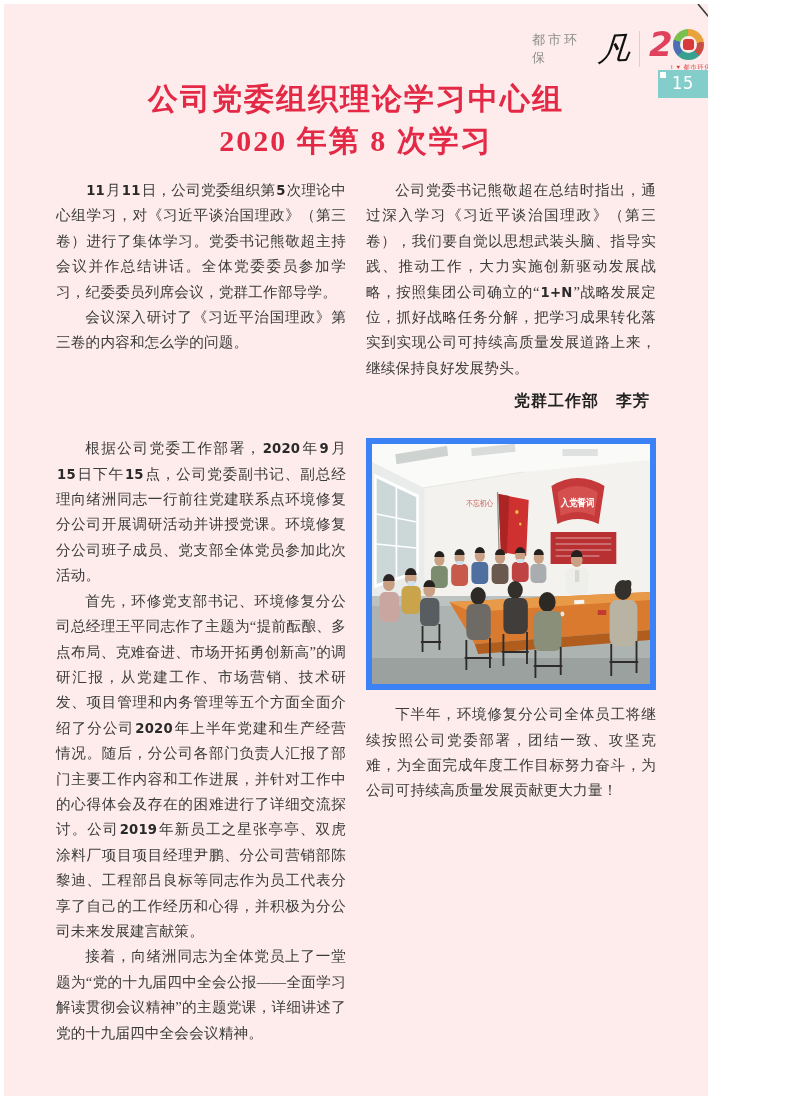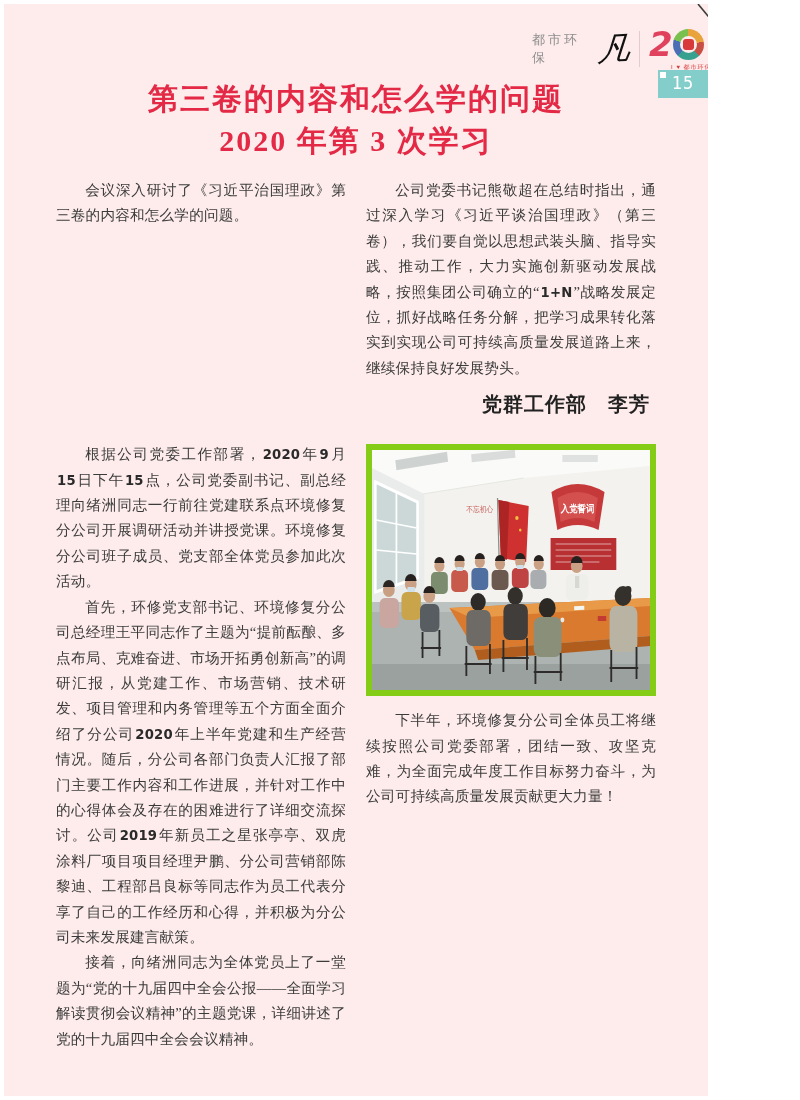--- a/index.html
+++ b/index.html
@@ -58,25 +58,25 @@
   .cols{display:flex;gap:20px;align-items:flex-start;}
   .col{flex:1 1 0;min-width:0;}
   .col p{
     margin:0;font-size:14.6px;line-height:25.4px;text-align:justify;
     text-indent:2em;letter-spacing:0.2px;color:#3b3b3b;
   }
   .col p.cont{text-indent:0;}
   .col p b{font-family:"DejaVu Sans",sans-serif;font-weight:bold;font-size:13.2px;color:#2a2a2a;margin:0 1px;}
   .byline{
     margin-top:10px;text-align:right;font-weight:bold;color:#222;
-    font-family:"Liberation Sans","DejaVu Sans",sans-serif;font-size:20px;letter-spacing:1px;padding-right:6px;
+    font-family:"Liberation Sans","DejaVu Sans",sans-serif;font-size:16px;letter-spacing:1px;padding-right:6px;
   }
   
   .photo-frame{
-    background:#84cc16;padding:6px;margin:2px 0 12px 0;
+    background:#3b82f6;padding:6px;margin:2px 0 12px 0;
   }
   .photo-frame svg{display:block;width:100%;height:240px;}
 </style>
 </head>
 <body>
 
 <div class="page">
 
   <div class="header">
     <div class="brand">
@@ -96,25 +96,26 @@
       <line x1="694" y1="0" x2="752" y2="70" stroke="#3a3a3a" stroke-width="1.6"></line>
     </svg>
     <div class="page-box">
       <span class="sq"></span>
       <span class="num">15</span>
     </div>
   </div>
 
   <section class="article a1">
     <div class="article-title">
-      <div>第三卷的内容和怎么学的问题</div>
-      <div>2020 年第 3 次学习</div>
+      <div>公司党委组织理论学习中心组</div>
+      <div>2020 年第 8 次学习</div>
     </div>
     <div class="cols">
       <div class="col">
+        <p><b>11</b>月<b>11</b>日，公司党委组织第<b>5</b>次理论中心组学习，对《习近平谈治国理政》（第三卷）进行了集体学习。党委书记熊敬超主持会议并作总结讲话。全体党委委员参加学习，纪委委员列席会议，党群工作部导学。</p>
         <p>会议深入研讨了《习近平治国理政》第三卷的内容和怎么学的问题。</p>
       </div>
       <div class="col">
         <p>公司党委书记熊敬超在总结时指出，通过深入学习《习近平谈治国理政》（第三卷），我们要自觉以思想武装头脑、指导实践、推动工作，大力实施创新驱动发展战略，按照集团公司确立的“<b>1+N</b>”战略发展定位，抓好战略任务分解，把学习成果转化落实到实现公司可持续高质量发展道路上来，继续保持良好发展势头。</p>
         <div class="byline">党群工作部　李芳</div>
       </div>
     </div>
   </section>
 
   <section class="article a2">

